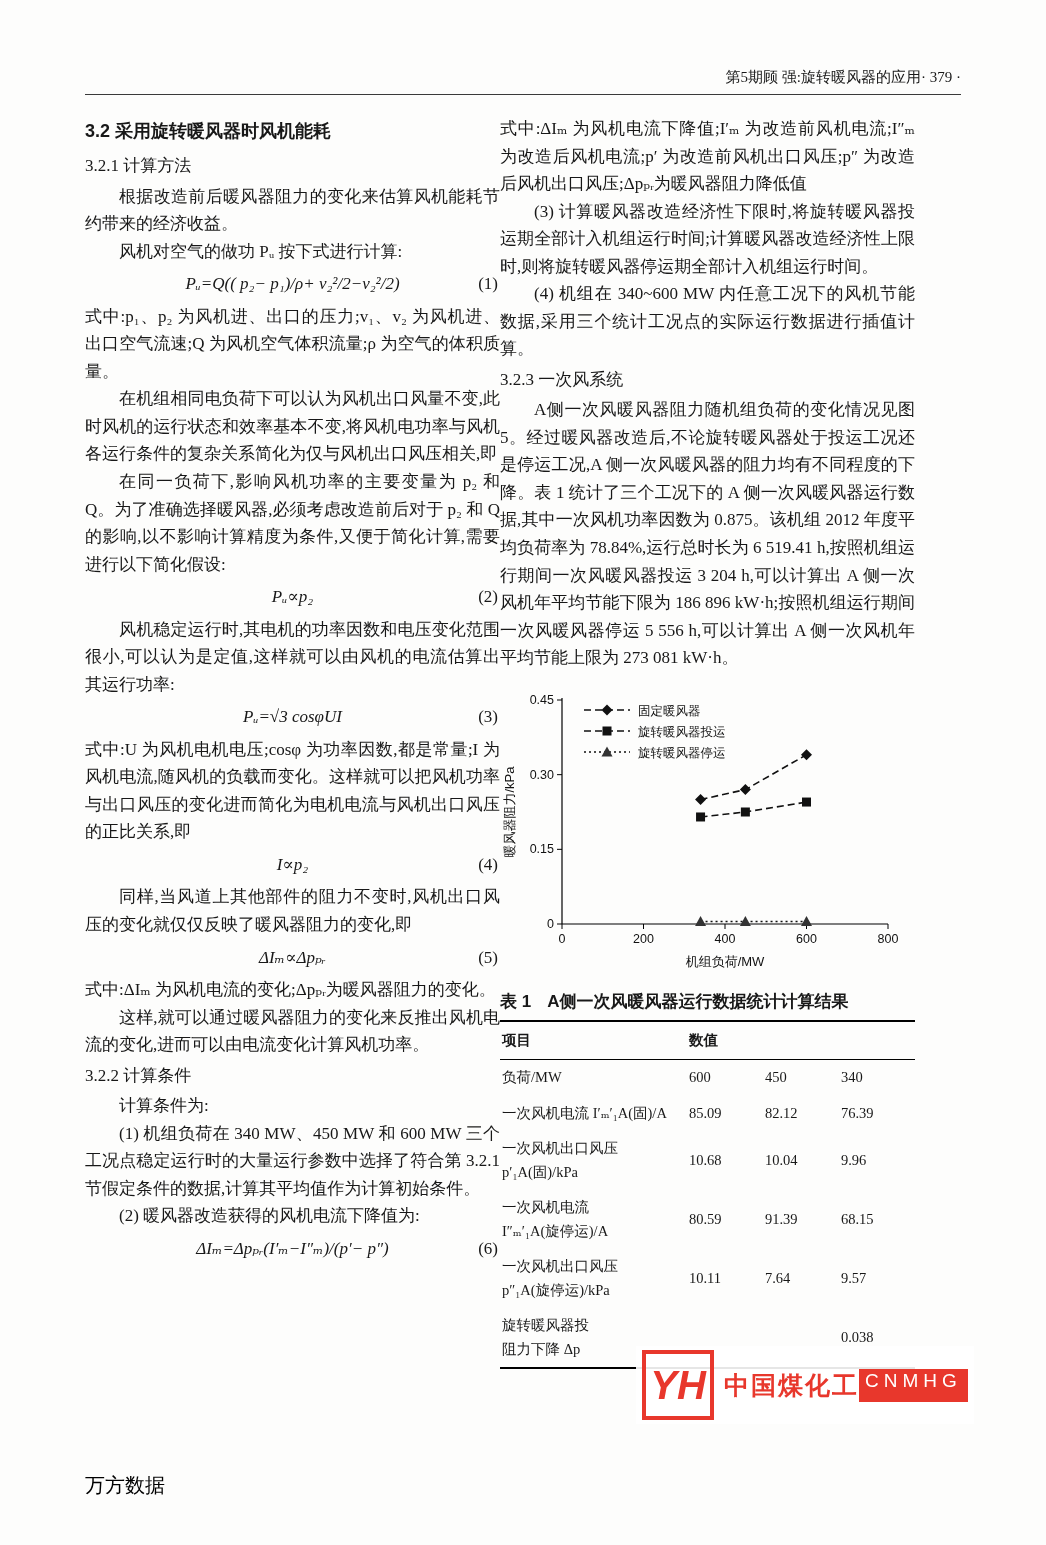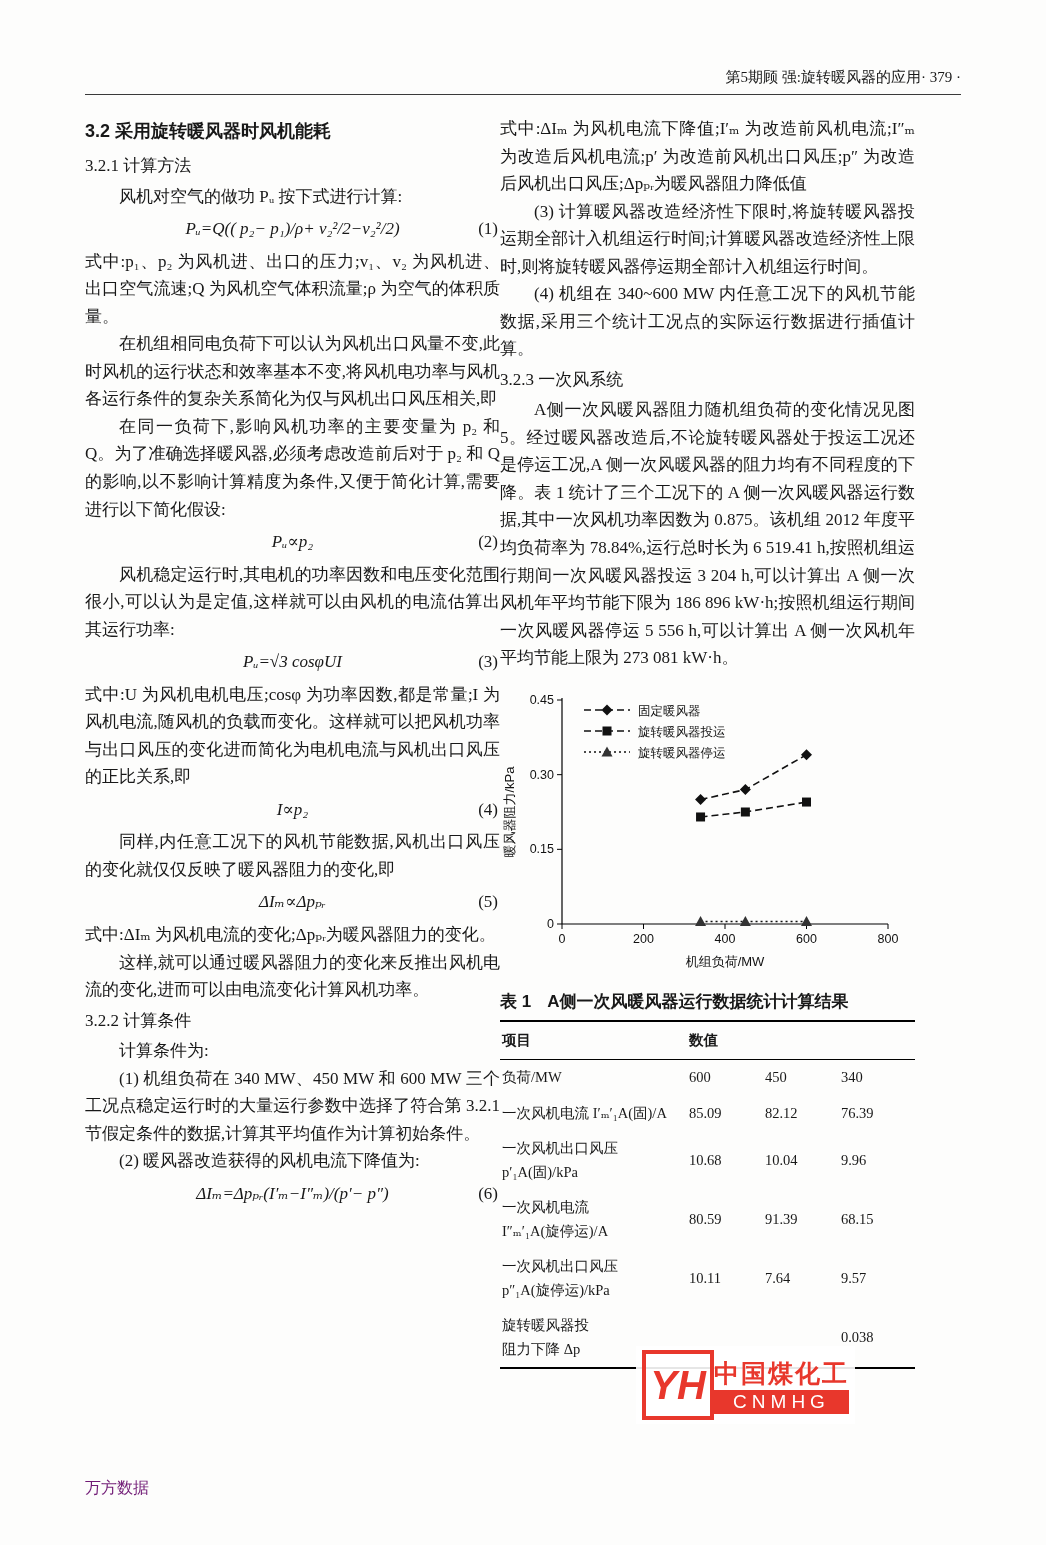--- a/index.html
+++ b/index.html
@@ -40,59 +40,60 @@
   }
   .dtable thead th {
     border-bottom: 1.5px solid #000; padding: 7px 2px; font-weight: bold;
     font-family: "Liberation Sans", "DejaVu Sans", sans-serif;
   }
   .dtable td { padding: 6px 2px; text-align: left; vertical-align: middle; }
   .dtable td.lbl { width: 45%; }
   .dtable td.val { width: 18.3%; }
   .watermark {
     position: absolute; left: 636px; top: 1346px; display: flex; align-items: center;
-    background: rgba(255,255,255,0.9); padding: 4px 6px;
+    gap: 10px; background: rgba(255,255,255,0.9); padding: 4px 6px;
   }
   .wm-emblem {
     width: 72px; height: 70px; border: 4px solid var(--wm-color, #e8372c);
     display: flex; align-items: center; justify-content: center;
   }
   .wm-letters {
     color: var(--wm-color, #e8372c); font-style: italic; font-weight: bold;
     font-size: 40px; font-family: "Liberation Sans", "DejaVu Sans", sans-serif;
   }
-  .wm-right { display: flex; flex-direction: column; }
+  .wm-right { display: flex; flex-direction: row; }
   .wm-text-cn {
     color: var(--wm-color, #e8372c); font-weight: bold; font-size: 25px;
     font-family: "Liberation Sans", "DejaVu Sans", sans-serif; letter-spacing: 2px;
   }
   .wm-text-en {
     background: var(--wm-color, #e8372c); color: #fff; font-size: 19px;
     letter-spacing: 5px; padding: 1px 6px; text-align: center;
     font-family: "Liberation Sans", "DejaVu Sans", sans-serif;
   }
-  .page-footer { position: absolute; left: 85px; bottom: 46px; font-size: 16px; color: #701a75; text-align: right; }
+  .page-footer { position: absolute; left: 85px; bottom: 46px; font-size: 20px; color: #000000; text-align: right; }
   #chart-svg text { font-family: "Liberation Sans", "DejaVu Sans", sans-serif; fill: #111; }
 </style>
 </head>
 <body>
 
 <div class="page">
 
   <header class="page-header">
     <span>第5期</span>
     <span>顾 强:旋转暖风器的应用</span>
     <span>· 379 ·</span>
   </header>
 
   <div class="columns">
 
     <div class="col">
       <div class="sec-heading">3.2 采用旋转暖风器时风机能耗</div>
       <div class="subsec-heading">3.2.1 计算方法</div>
+      <p class="para">根据改造前后暖风器阻力的变化来估算风机能耗节约带来的经济收益。</p>
       <p class="para">风机对空气的做功 Pᵤ 按下式进行计算:</p>
       <div class="eq">
         <span>Pᵤ=Q(( p₂− p₁)/ρ+ v₂²/2−v₂²/2)</span>
         <span class="eq-num">(1)</span>
       </div>
       <p class="para noindent">式中:p₁、p₂ 为风机进、出口的压力;v₁、v₂ 为风机进、出口空气流速;Q 为风机空气体积流量;ρ 为空气的体积质量。</p>
       <p class="para">在机组相同电负荷下可以认为风机出口风量不变,此时风机的运行状态和效率基本不变,将风机电功率与风机各运行条件的复杂关系简化为仅与风机出口风压相关,即</p>
       <p class="para">在同一负荷下,影响风机功率的主要变量为 p₂ 和 Q。为了准确选择暖风器,必须考虑改造前后对于 p₂ 和 Q 的影响,以不影响计算精度为条件,又便于简化计算,需要进行以下简化假设:</p>
       <div class="eq">
         <span>Pᵤ∝p₂</span>
@@ -101,21 +102,21 @@
       <p class="para">风机稳定运行时,其电机的功率因数和电压变化范围很小,可以认为是定值,这样就可以由风机的电流估算出其运行功率:</p>
       <div class="eq">
         <span>Pᵤ=√3 cosφUI</span>
         <span class="eq-num">(3)</span>
       </div>
       <p class="para noindent">式中:U 为风机电机电压;cosφ 为功率因数,都是常量;I 为风机电流,随风机的负载而变化。这样就可以把风机功率与出口风压的变化进而简化为电机电流与风机出口风压的正比关系,即</p>
       <div class="eq">
         <span>I∝p₂</span>
         <span class="eq-num">(4)</span>
       </div>
-      <p class="para">同样,内任意工况下的风机节能数据,风机出口风压的变化就仅仅反映了暖风器阻力的变化,即</p>
+      <p class="para">同样,当风道上其他部件的阻力不变时,风机出口风压的变化就仅仅反映了暖风器阻力的变化,即</p>
       <div class="eq">
         <span>ΔIₘ∝Δpₚᵣ</span>
         <span class="eq-num">(5)</span>
       </div>
       <p class="para noindent">式中:ΔIₘ 为风机电流的变化;Δpₚᵣ为暖风器阻力的变化。</p>
       <p class="para">这样,就可以通过暖风器阻力的变化来反推出风机电流的变化,进而可以由电流变化计算风机功率。</p>
       <div class="subsec-heading">3.2.2 计算条件</div>
       <p class="para">计算条件为:</p>
       <p class="para">(1) 机组负荷在 340 MW、450 MW 和 600 MW 三个工况点稳定运行时的大量运行参数中选择了符合第 3.2.1 节假定条件的数据,计算其平均值作为计算初始条件。</p>
       <p class="para">(2) 暖风器改造获得的风机电流下降值为:</p>

